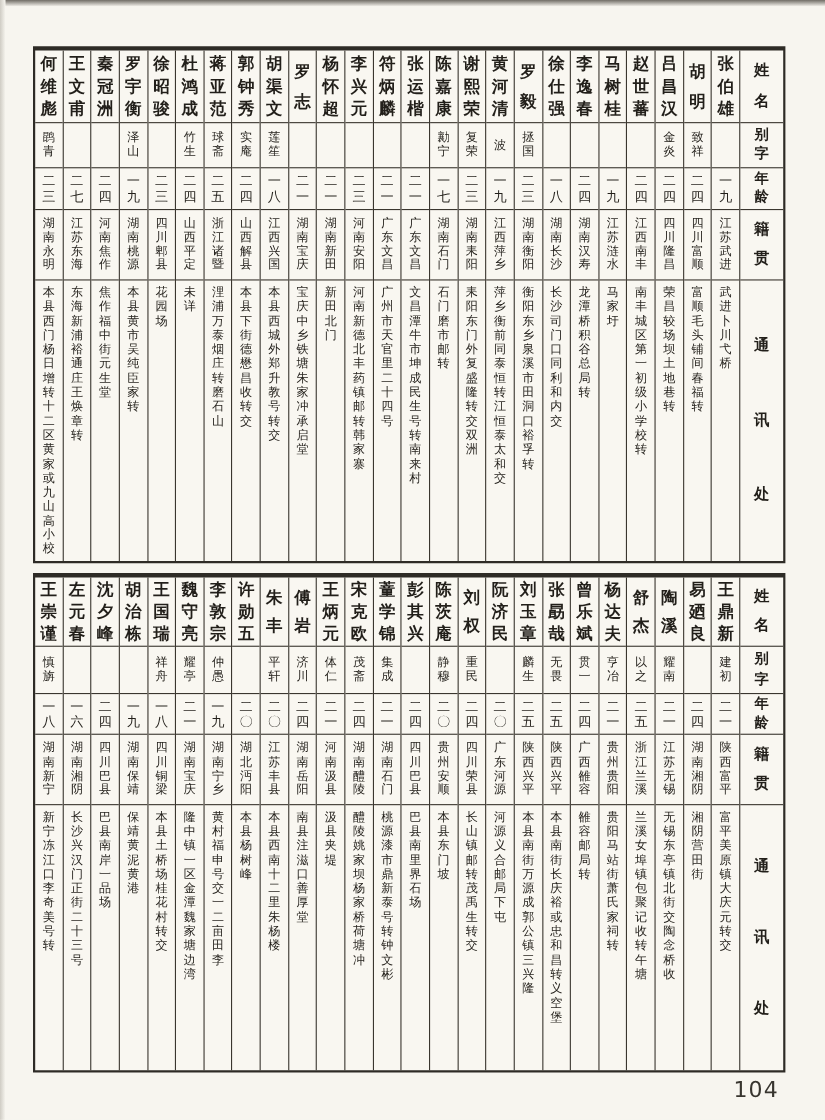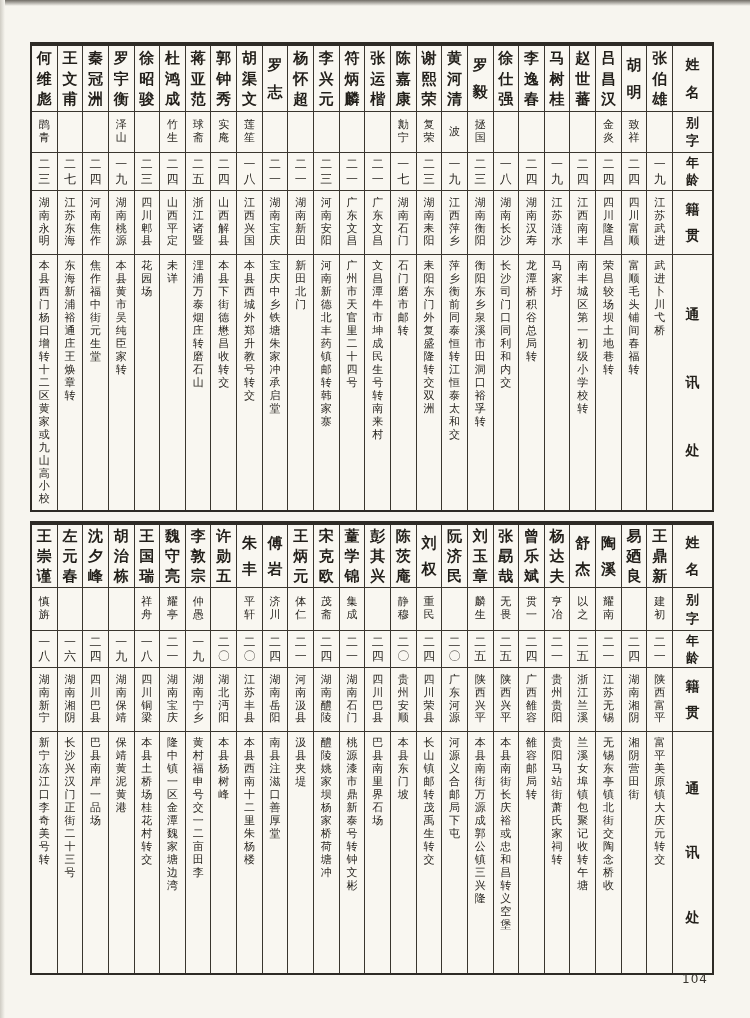--- a/index.html
+++ b/index.html
@@ -62,23 +62,23 @@
   .c-native_place,.h-native_place{height:var(--h-native);justify-content:center;font-size:11px;}
   .c-address,.h-address{flex:1 1 auto;border-bottom:none;justify-content:flex-start;padding-top:5px;font-size:11px;}
   .header-cell{font-weight:700;font-size:14px;justify-content:space-evenly;padding-top:0;}
   .h-alias,.h-age{font-size:13px;}
   .h-address{justify-content:space-evenly;}
   .vch{display:block;line-height:1.2;}
   .c-address .vch{line-height:1.18;}
   .c-native_place .vch,.c-alias .vch{line-height:1.15;}
   .page-number{
     position:absolute;
-    right:42px;bottom:32px;
+    right:42px;bottom:16px;
     font-family:"DejaVu Sans", sans-serif;
-    font-size:12px;color:#38352f;
+    font-size:20px;color:#38352f;
     letter-spacing:1px;
   }
 </style>
 </head>
 <body>
 
 <div class="page">
   <div class="scan-edge-top"></div>
   <div class="scan-edge-left"></div>
 

